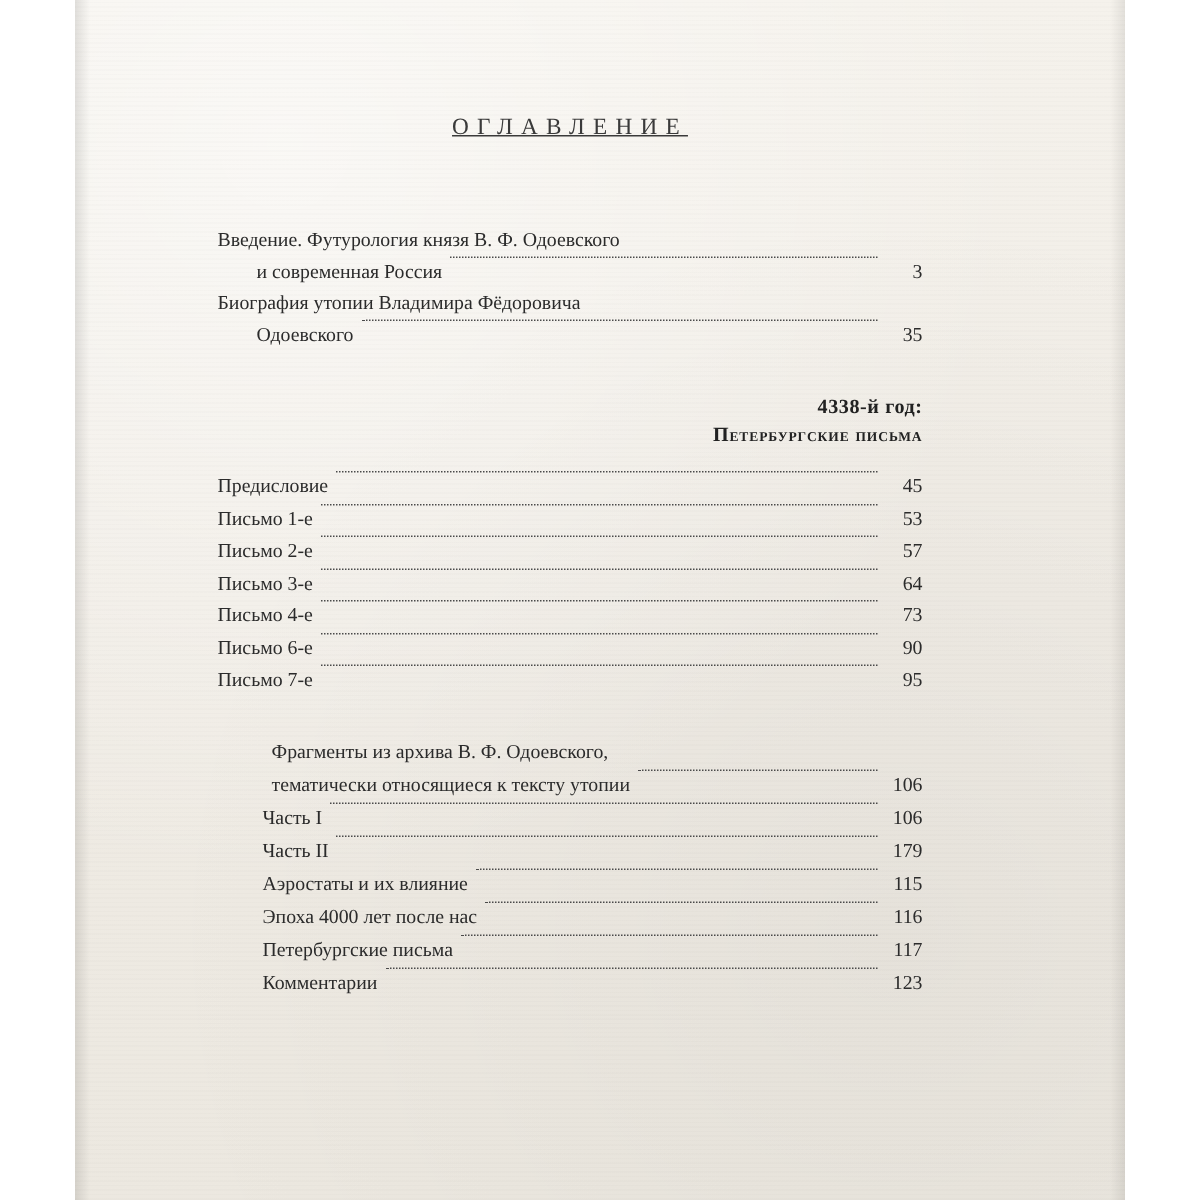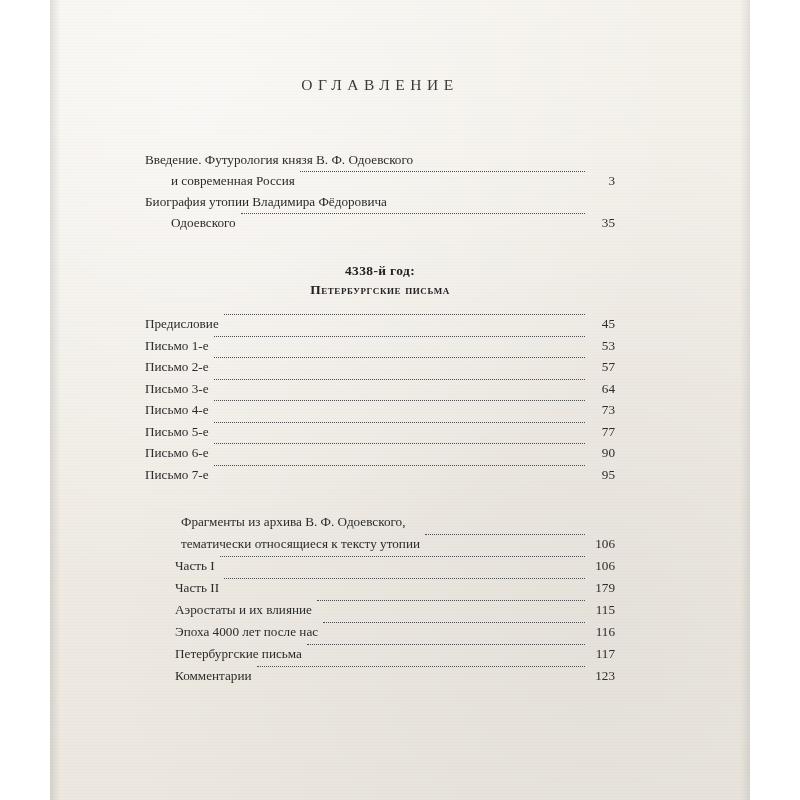--- a/index.html
+++ b/index.html
@@ -65,20 +65,21 @@
     color: #272727;
   }
 
   .toc-title {
     text-align: center;
     font-size: 15.5px;
     letter-spacing: 5.5px;
     color: #3a3a3a;
     margin: 18px 0 0 0;
     font-family: "Liberation Serif", serif;
+    text-decoration: underline;
   }
 
   
   .group { margin: 0; padding: 0; }
 
   .entry {
     display: flex;
     font-size: 13.2px;
     line-height: 21px;
     color: #2b2b2b;
@@ -105,21 +106,21 @@
     padding-left: 26px;
   }
   .entry.indent1 {
     padding-left: 30px;
   }
 
   .block-intro { margin-top: 55px; }
   .block-intro .entry + .entry { margin-top: 0px; }
 
   .section-head {
-    text-align: center;
+    text-align: right;
     font-weight: bold;
     font-size: 13.4px;
     line-height: 19px;
     letter-spacing: 0.4px;
     margin: 28px 0 14px 0;
     color: #222;
   }
   .section-head .line2 {
     display: block;
     font-variant: small-caps;
@@ -198,25 +199,20 @@
         <span class="leader"></span>
         <span class="page-num">64</span>
       </div>
 
       <div class="entry">
         <span class="label">Письмо 4-е</span>
         <span class="leader"></span>
         <span class="page-num">73</span>
       </div>
 
-      <div class="entry">
-        <span class="label">Письмо 5-е</span>
-        <span class="leader"></span>
-        <span class="page-num">77</span>
-      </div>
 
       <div class="entry">
         <span class="label">Письмо 6-е</span>
         <span class="leader"></span>
         <span class="page-num">90</span>
       </div>
 
       <div class="entry">
         <span class="label">Письмо 7-е</span>
         <span class="leader"></span>

